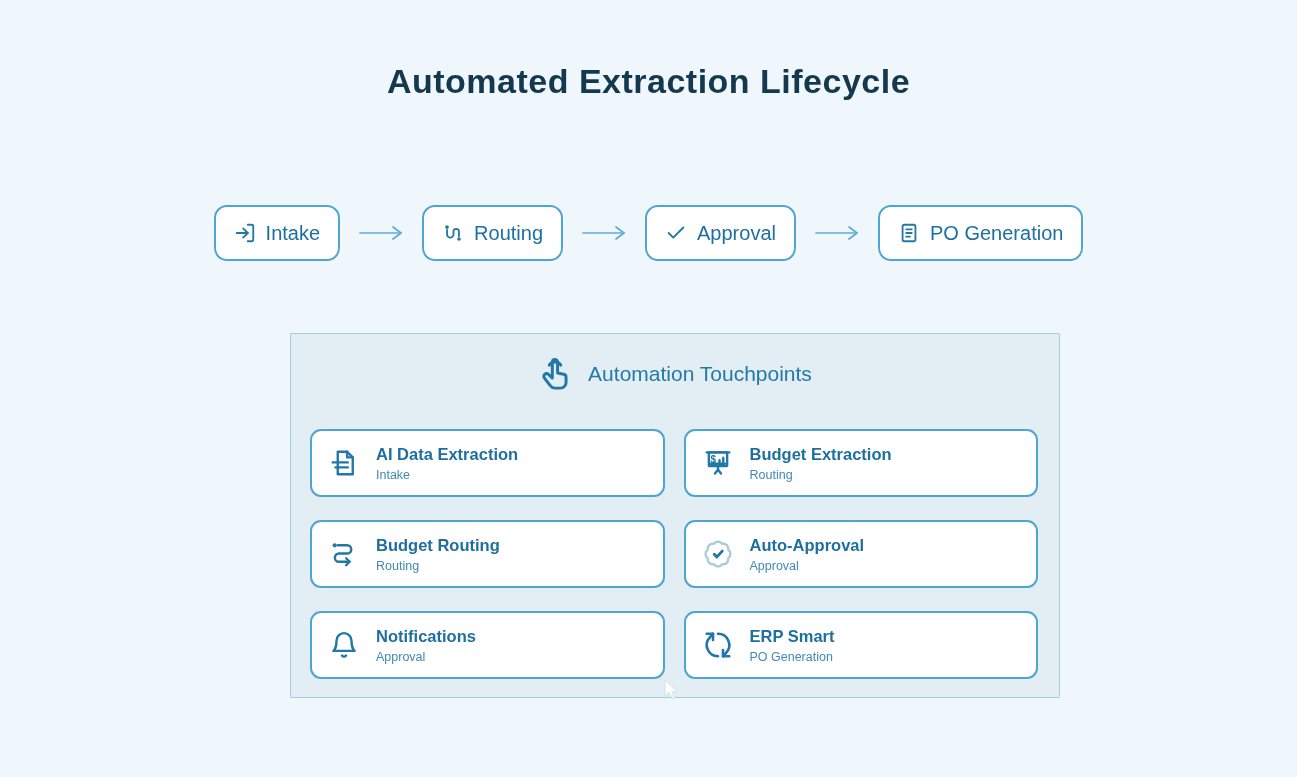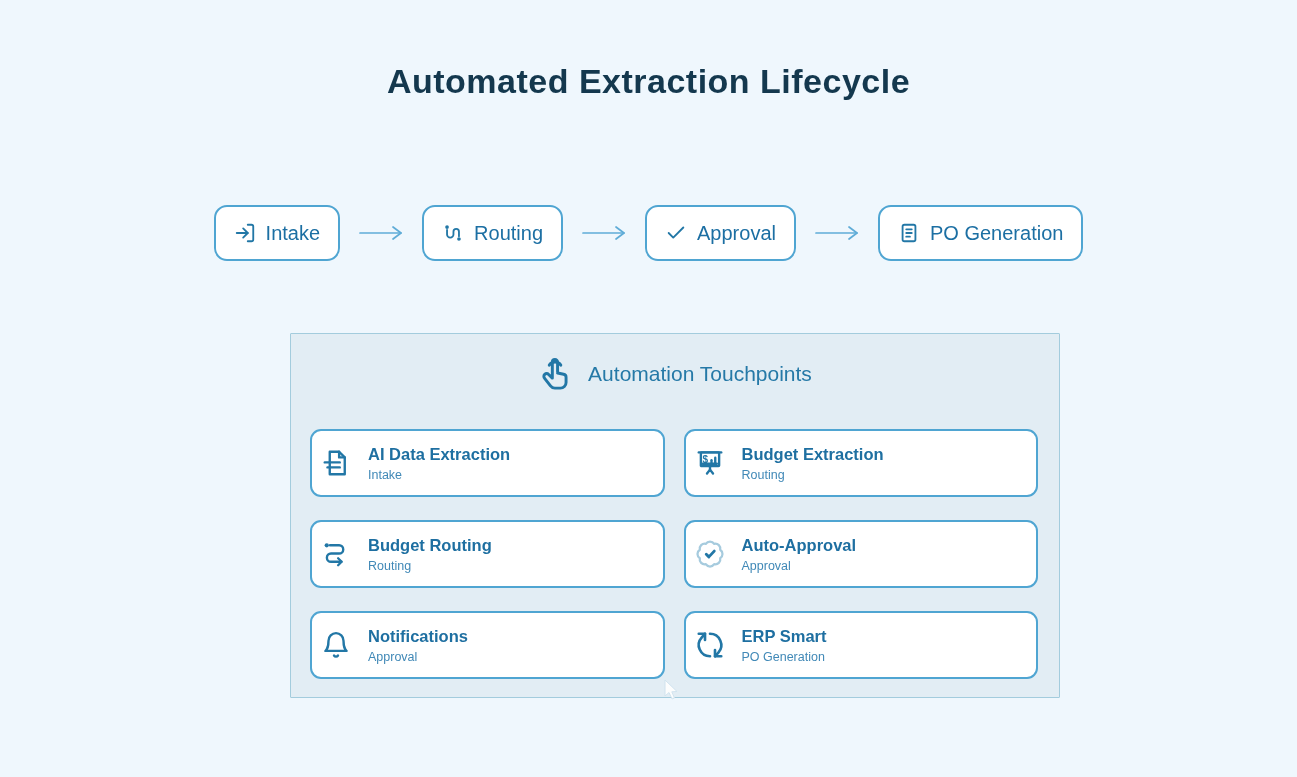--- a/index.html
+++ b/index.html
@@ -88,21 +88,21 @@
     row-gap: 23px;
   }
   .card {
     height: 68px;
     background: #ffffff;
     border: 2px solid #4fa5d2;
     border-radius: 11px;
     display: flex;
     align-items: center;
     gap: 16px;
-    padding: 0 14px 0 8px;
+    padding: 0 14px 0 16px;
   }
   .card .icon-box {
     flex: none;
     width: 32px;
     display: flex;
     justify-content: center;
     align-items: center;
     color: #2277a6;
   }
   .card-title {

